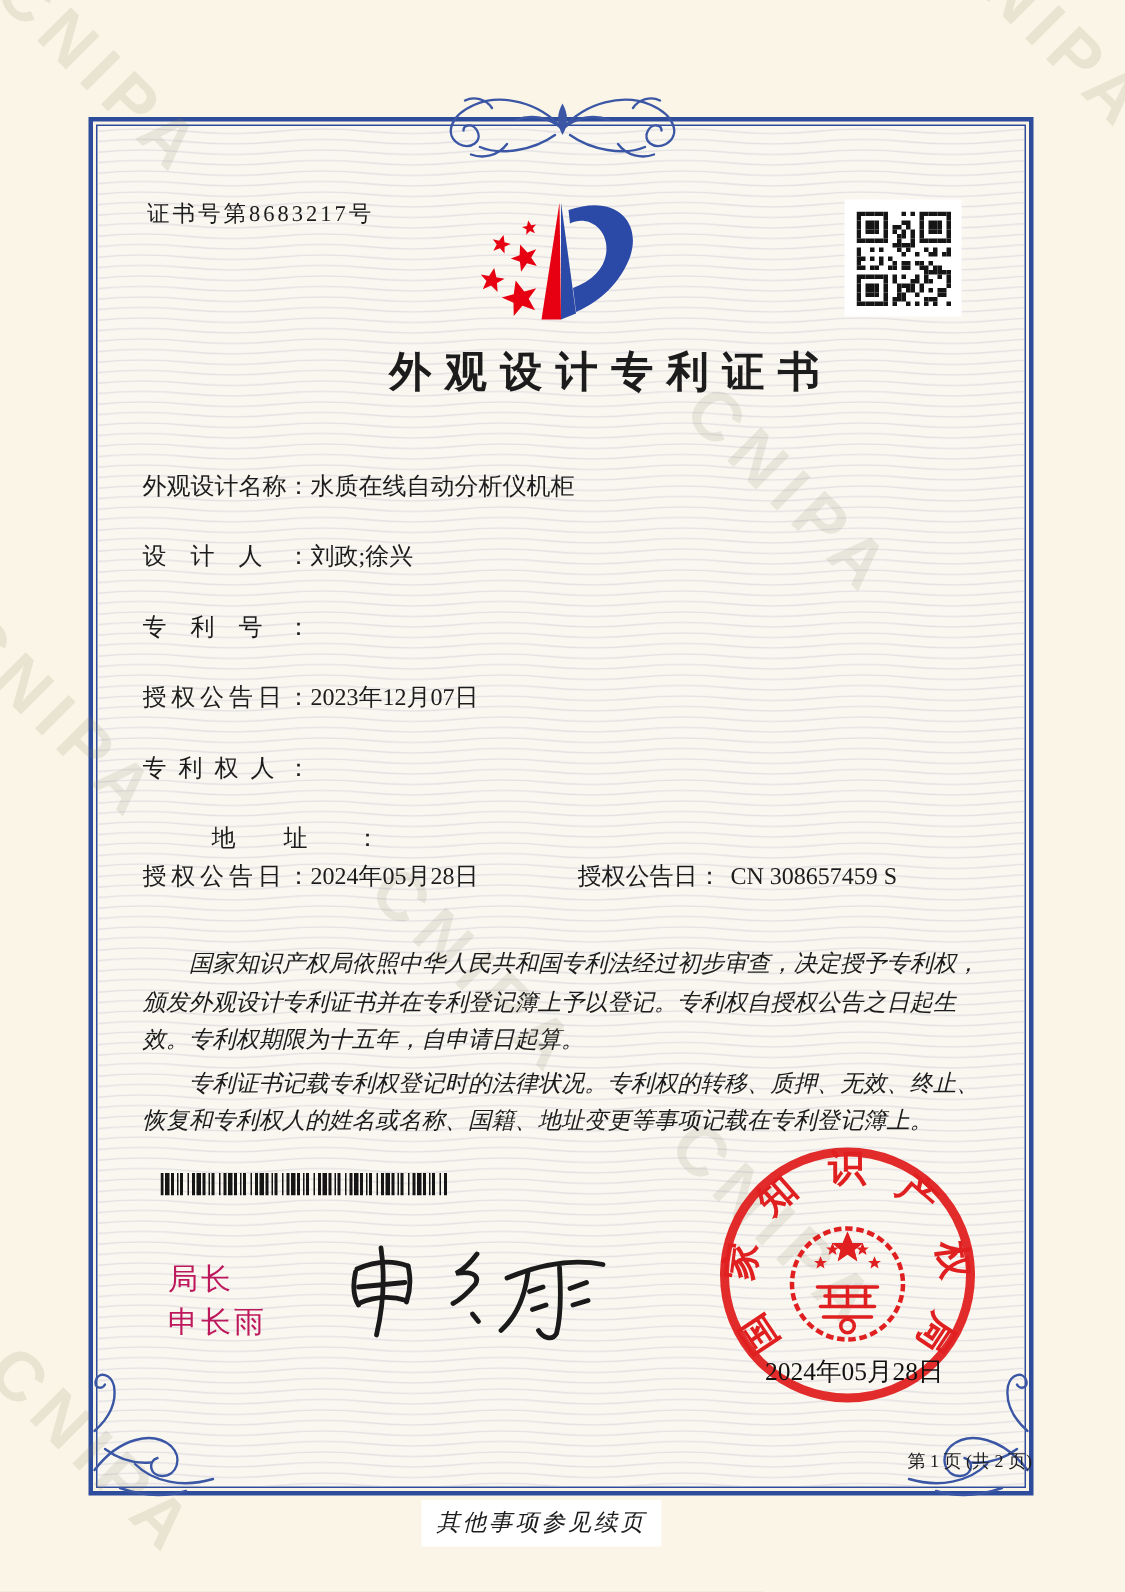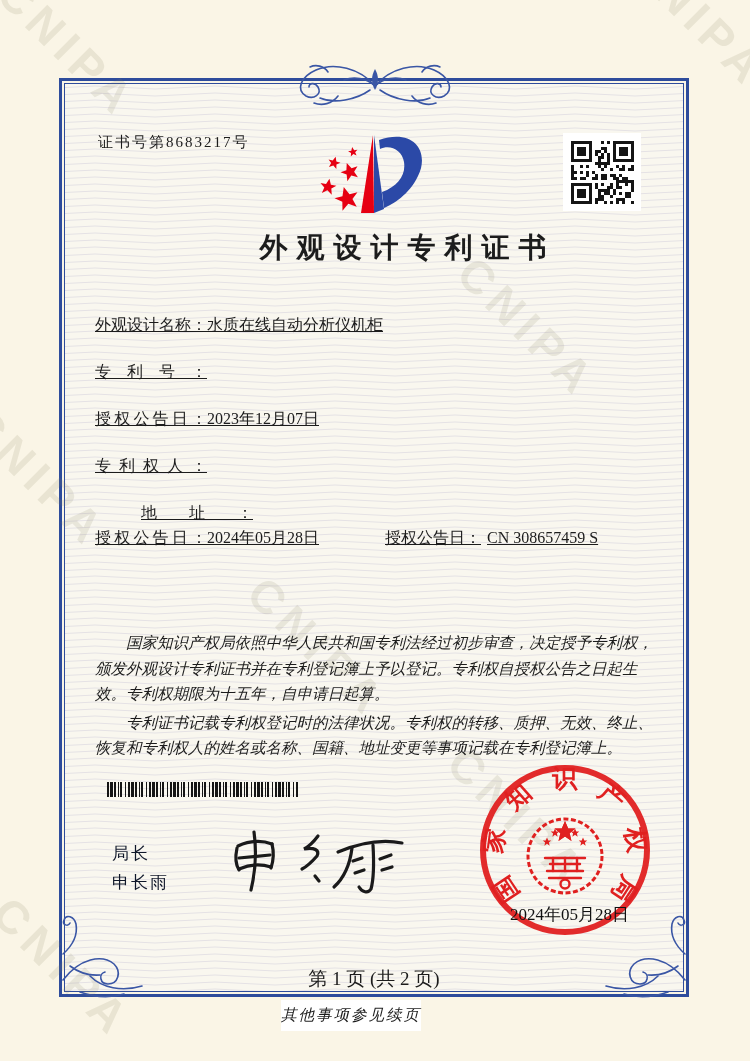--- a/index.html
+++ b/index.html
@@ -22,43 +22,43 @@
 
   
   .content{position:absolute;left:0;top:0;width:750px;height:1061px;z-index:4;border-radius:21px;}
   .cert-no{position:absolute;left:98px;top:133px;font-size:15px;letter-spacing:2px;}
   .logo{position:absolute;left:300px;top:130px;width:145px;height:95px;}
   .qrbox{position:absolute;left:563px;top:133px;width:78px;height:78px;background:#fff;
          display:flex;align-items:center;justify-content:center;}
   .title{position:absolute;left:60px;top:229px;width:695px;text-align:center;
          font-size:28px;font-weight:600;letter-spacing:9px;}
 
-  .fields{position:absolute;left:95px;top:314px;width:562px;font-size:16px;text-decoration:underline;}
+  .fields{position:absolute;left:95px;top:314px;width:562px;font-size:16px;}
   .frow{display:flex;line-height:22px;margin-bottom:25px;}
   .flabel{width:112px;flex:none;text-align:justify;text-align-last:justify;}
   .fvalue{flex:1;}
   .frow.addr{margin-bottom:3px;margin-left:46px;}
   .pair2{margin-left:66px;display:flex;}
   .pair2 .flabel2{flex:none;margin-right:6px;}
 
   .paras{position:absolute;left:95px;top:630px;width:562px;font-size:15.5px;
          line-height:25.5px;font-style:italic;}
   .paras p{margin:0 0 3px 0;text-indent:2em;}
 
   .barcode{position:absolute;left:107px;top:782px;width:192px;height:15px;}
   .signer{position:absolute;left:112px;top:839px;font-family:"Liberation Sans",sans-serif;
-          font-size:17px;letter-spacing:2px;line-height:29px;color:#0f172a;}
+          font-size:20px;letter-spacing:2px;line-height:29px;color:#be185d;}
   .sig{position:absolute;left:222px;top:798px;width:185px;height:100px;}
 
   .seal{position:absolute;left:477px;top:762px;width:176px;height:176px;}
   .seal-date{position:absolute;left:497px;top:903px;width:145px;text-align:center;
              font-size:17px;color:#111;z-index:5;}
 
-  .pagenum{position:absolute;left:60px;top:966px;width:628px;text-align:center;font-size:19px;}
-  .footnote{position:absolute;left:281px;top:1000px;background:#fff;padding:5px 0;
+  .pagenum{position:absolute;left:60px;top:966px;width:628px;text-align:right;font-size:12px;}
+  .footnote{position:absolute;left:281px;top:1000px;background:#fff;padding:5px 10px;
             font-size:15.5px;font-style:italic;letter-spacing:2px;}
 </style>
 </head>
 <body>
 
 <div class="page">
 
   <div class="wm" style="left:-20px;top:20px;">CNIPA</div>
   <div class="wm" style="left:610px;top:-10px;">CNIPA</div>
   <div class="wm" style="left:440px;top:300px;">CNIPA</div>
@@ -351,20 +351,24 @@
     </div>
 
     <div class="title">外观设计专利证书</div>
 
     <div class="fields">
       <div class="frow">
         <span class="flabel">外观设计名称：</span>
         <span class="fvalue">水质在线自动分析仪机柜</span>
       </div>
       <div class="frow">
+        <span class="flabel">设计人：</span>
+        <span class="fvalue">刘政;徐兴</span>
+      </div>
+      <div class="frow">
         <span class="flabel">专利号：</span>
       </div>
       <div class="frow">
         <span class="flabel">授权公告日：</span>
         <span class="fvalue">2023年12月07日</span>
       </div>
       <div class="frow">
         <span class="flabel">专利权人：</span>
       </div>
       <div class="frow addr">

